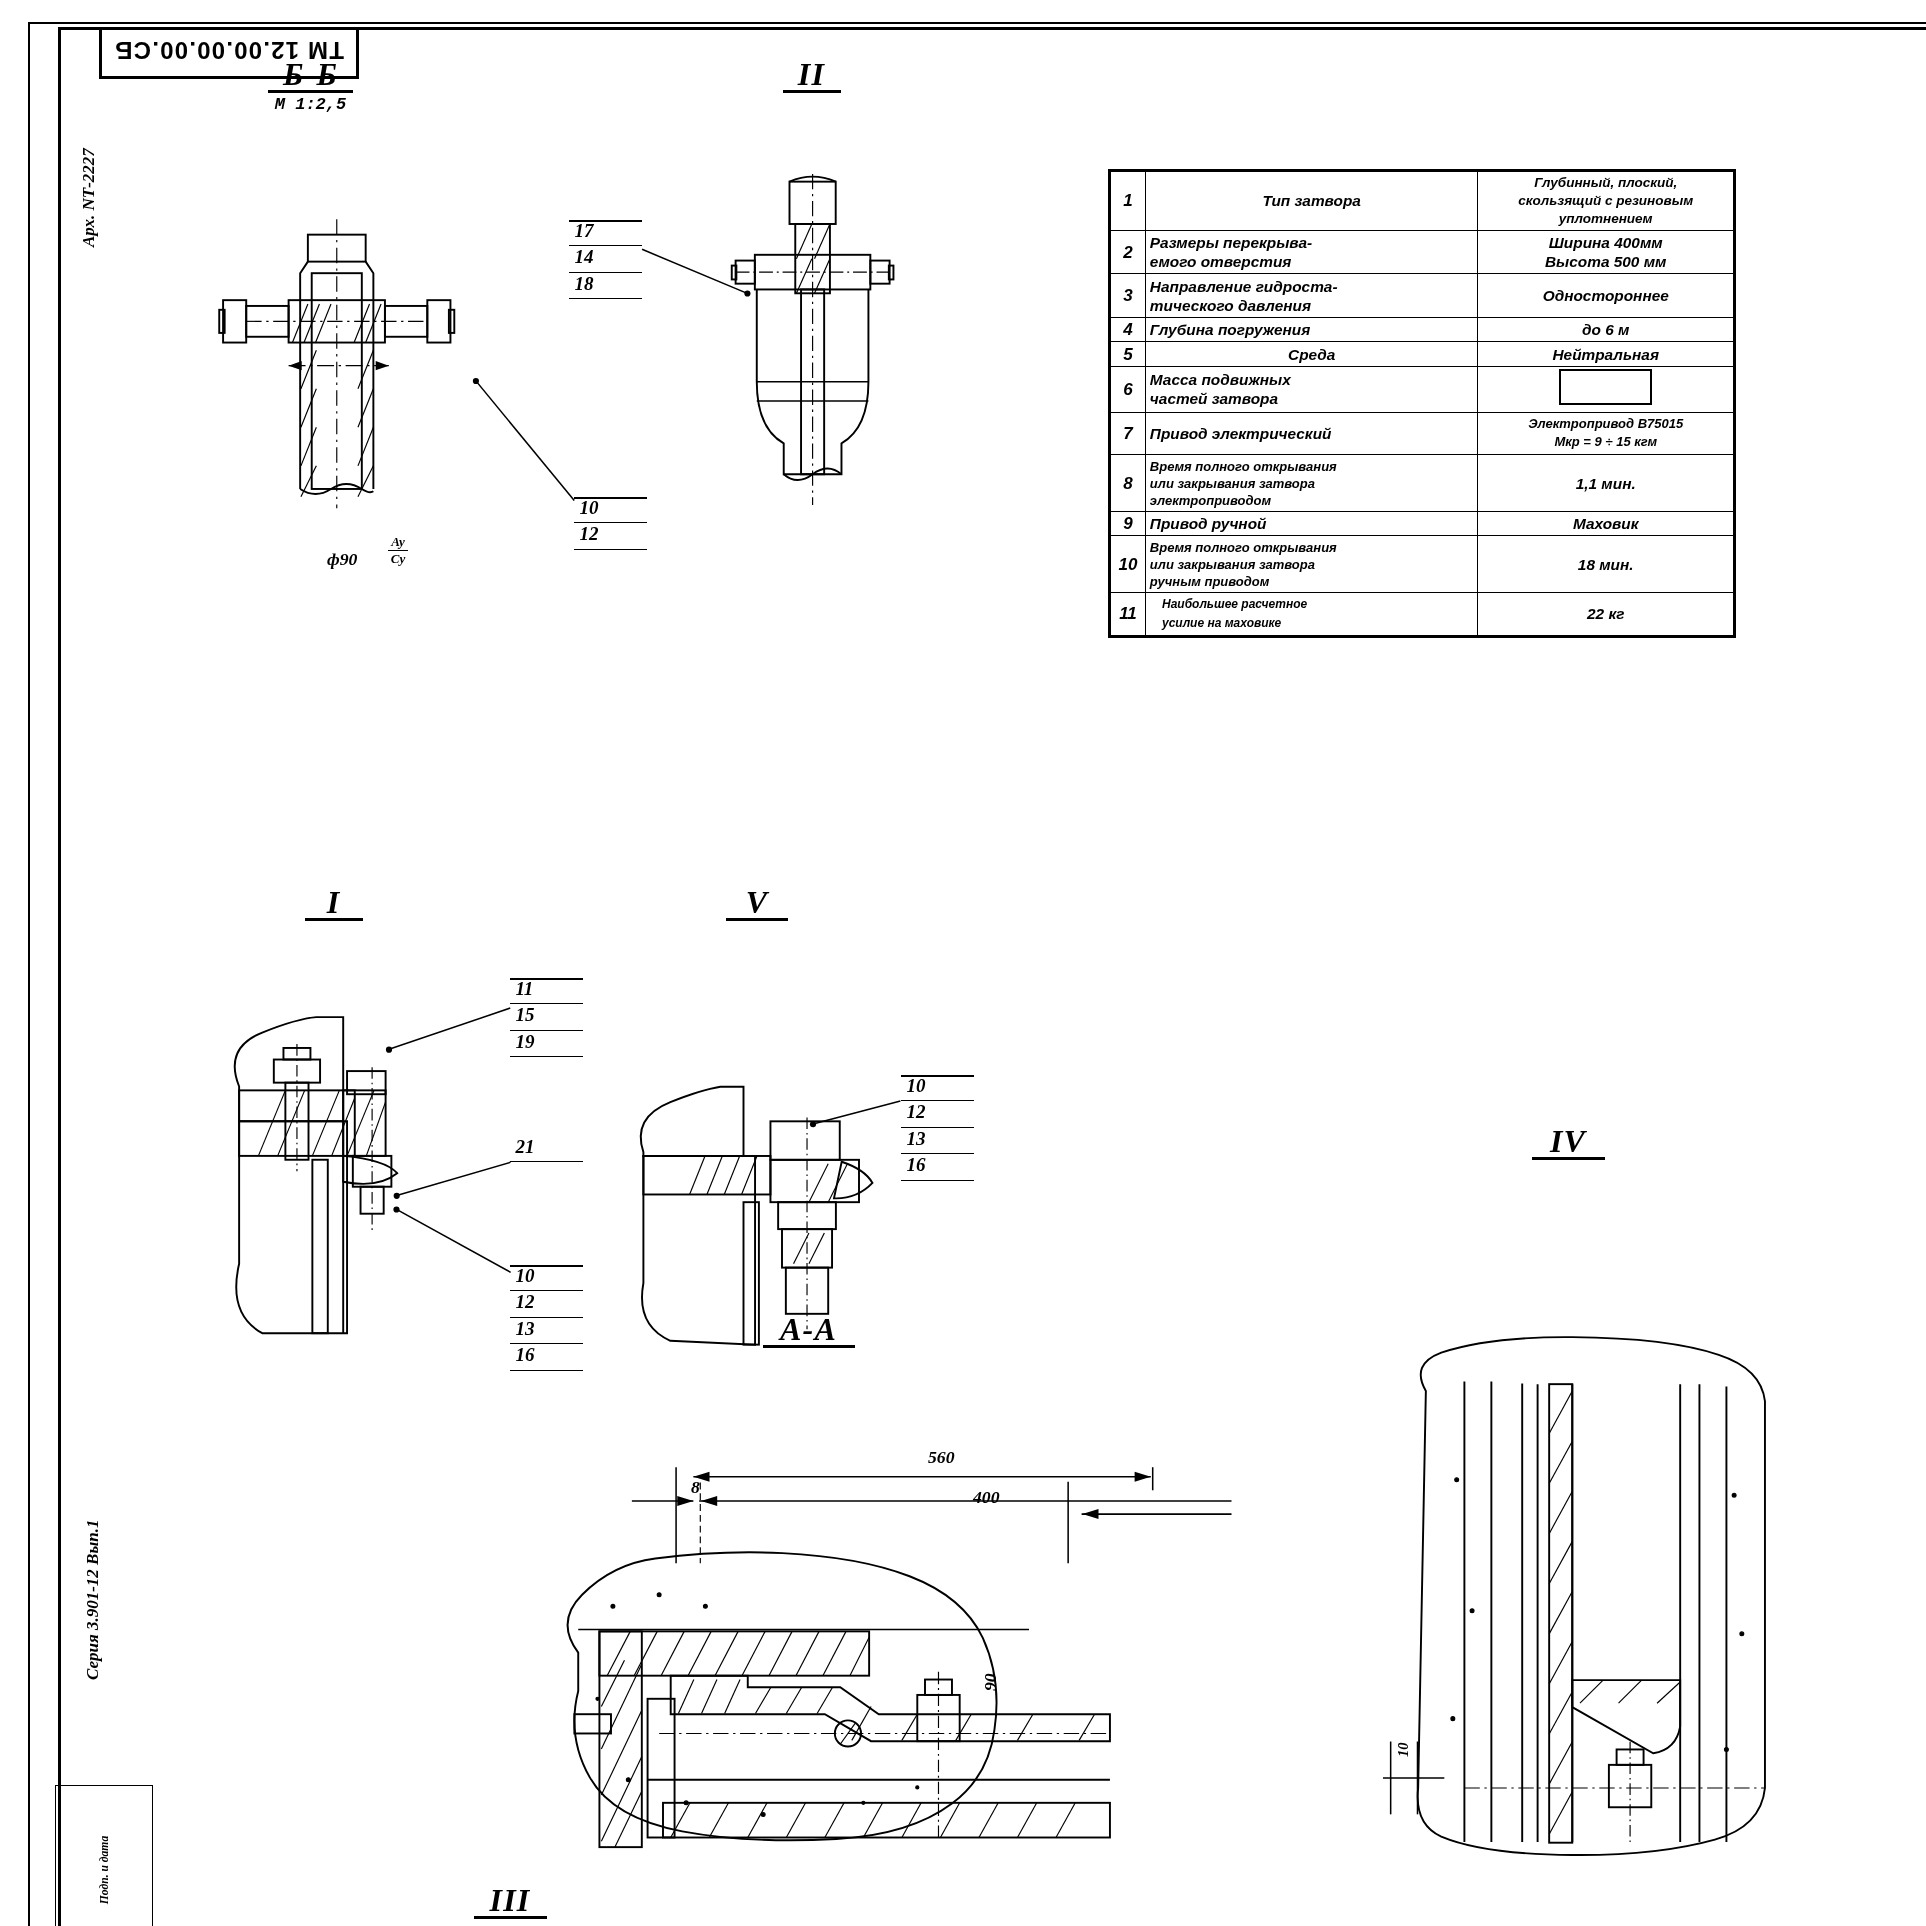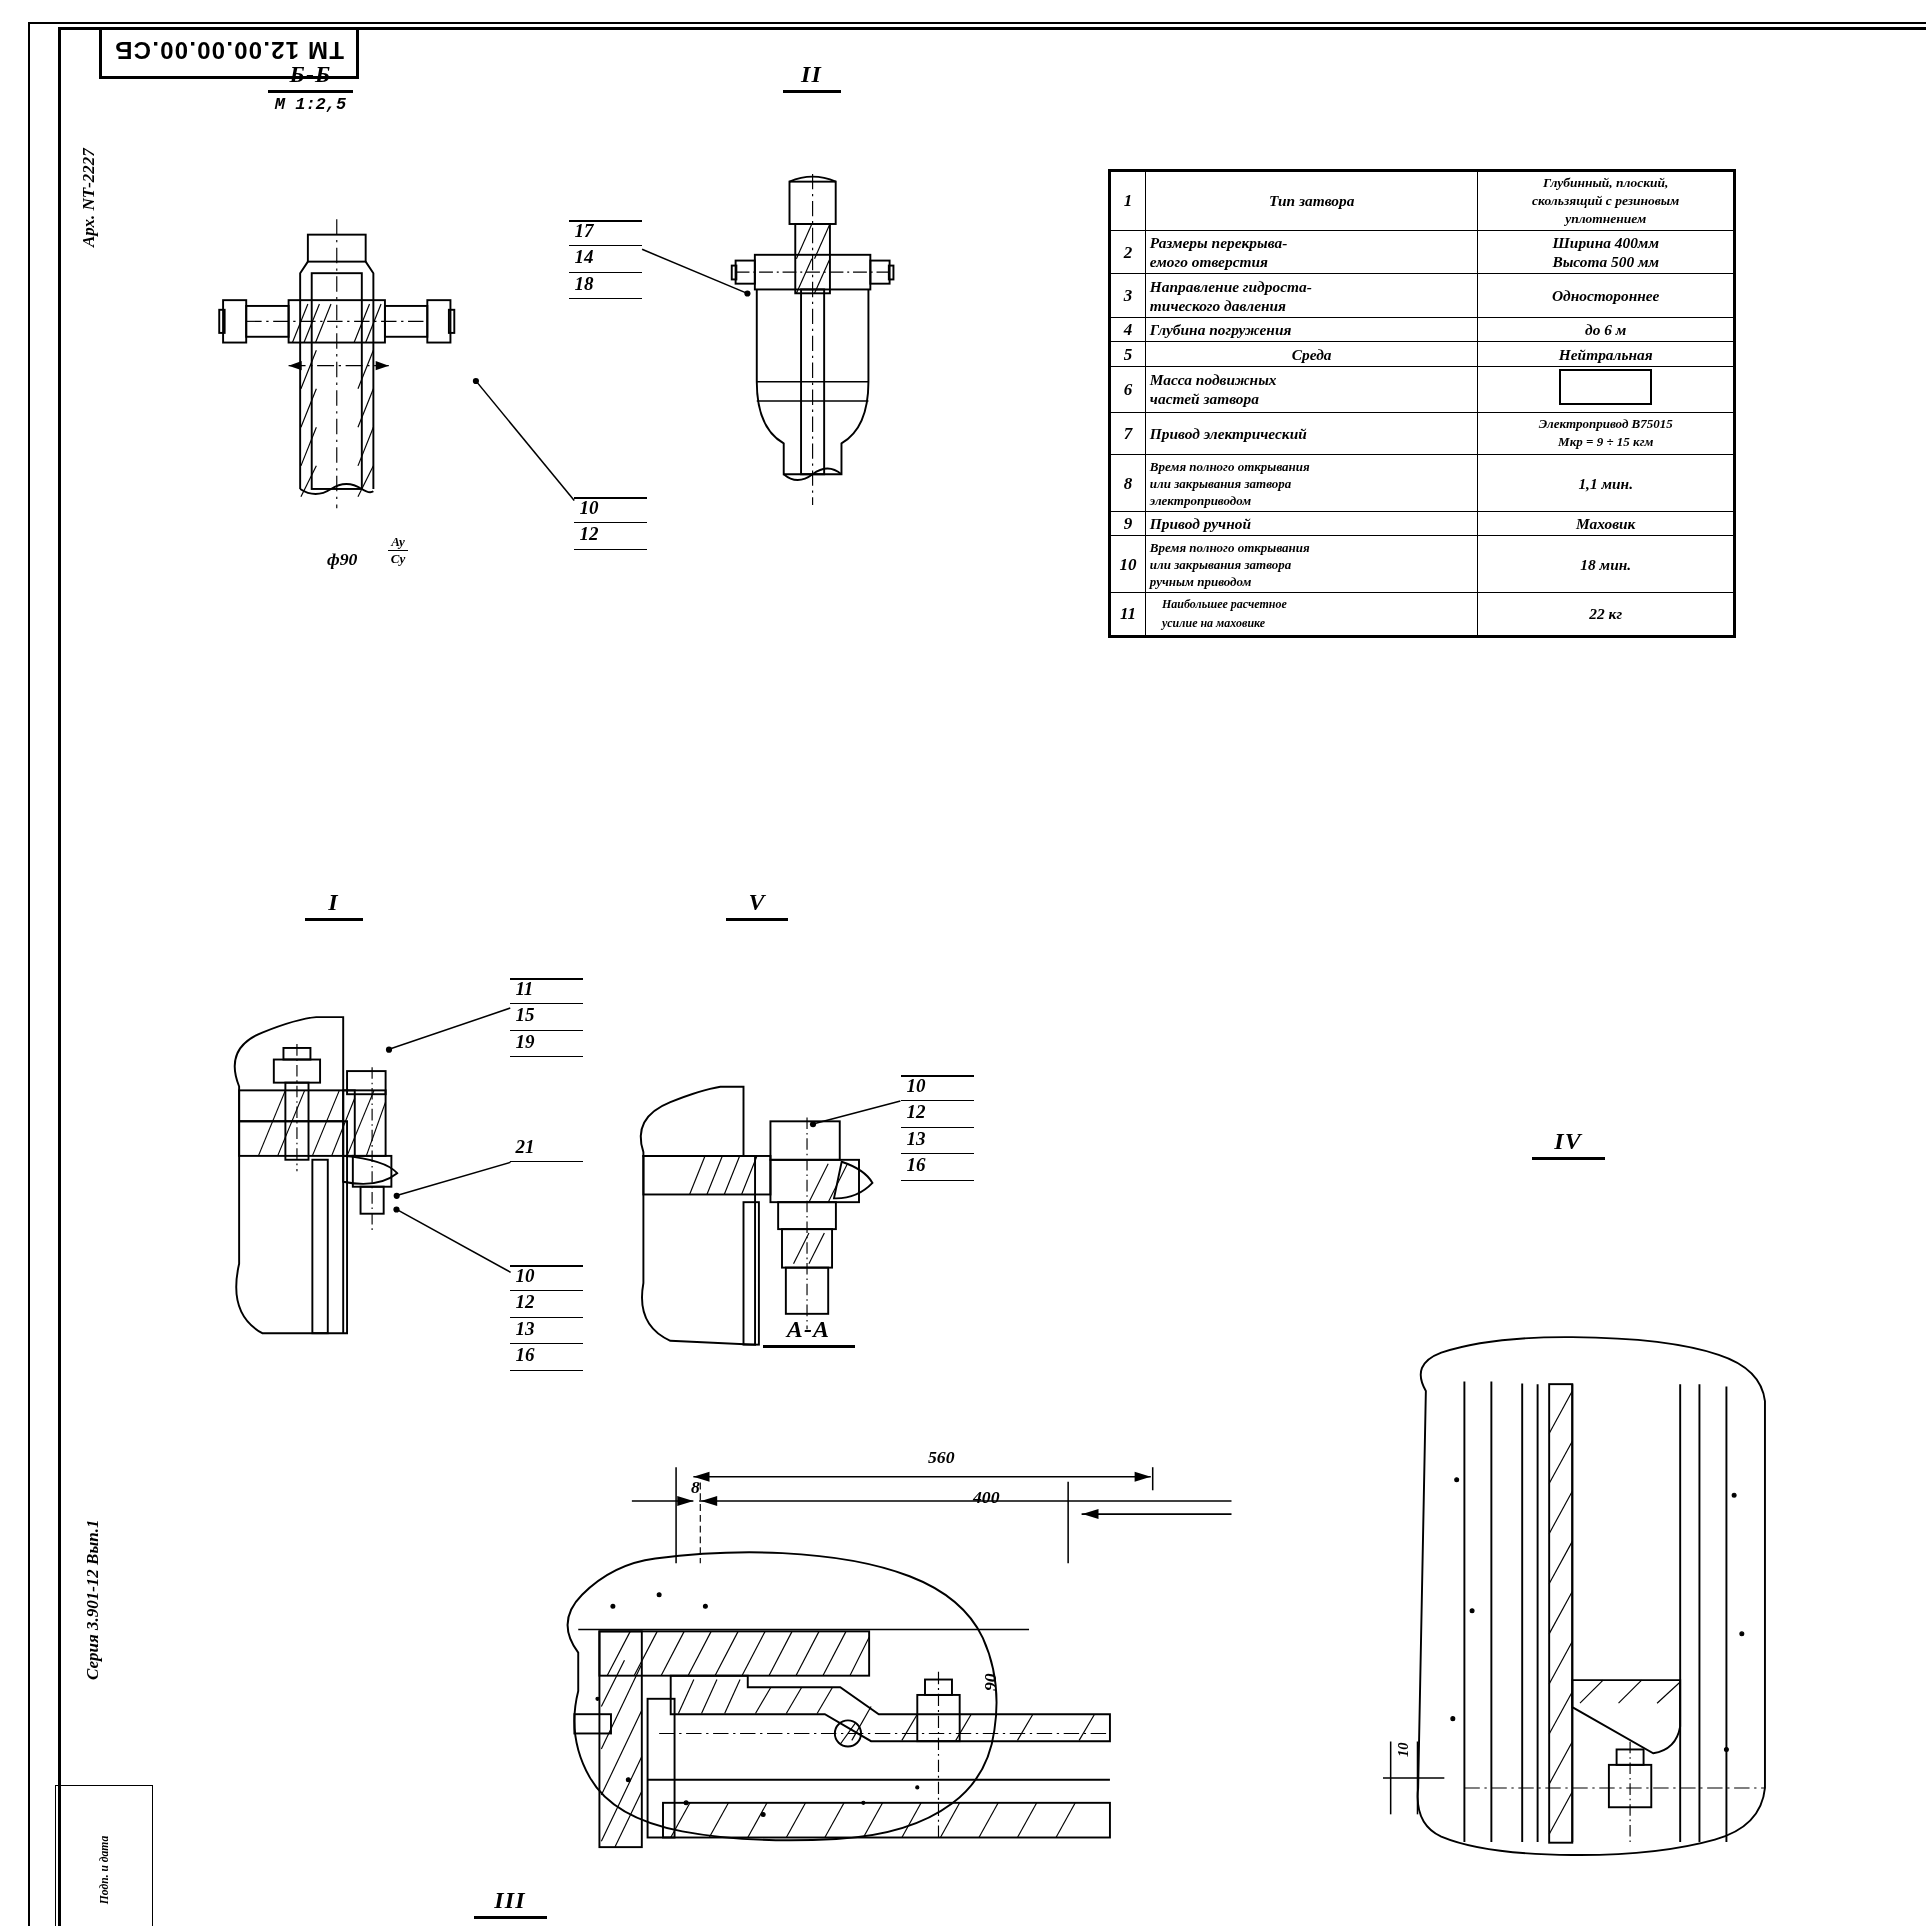--- a/index.html
+++ b/index.html
@@ -9,31 +9,31 @@
     width:1979px;height:2752px;
     background:#ffffff;
     overflow:hidden;
     color:#000;
   }
   
   .outer-frame{position:absolute;left:28px;top:21.6px;width:1920px;height:2704px;border:2.3px solid #000;}
   .inner-frame{position:absolute;left:58px;top:27px;width:1884px;height:2693px;border:3.5px solid #000;}
   
   .viewtitle{position:absolute;text-align:center;font-family:"Liberation Serif",serif;font-style:italic;font-weight:700;}
-  .viewtitle .t{display:block;font-size:24px;line-height:24px;letter-spacing:1.2px;}
+  .viewtitle .t{display:block;font-size:32px;line-height:24px;letter-spacing:1.2px;}
   .viewtitle .ul{display:block;height:2.7px;background:#000;margin:3.9px auto 0 auto;}
   .viewtitle .sc{display:block;font-size:17px;line-height:20px;margin-top:2.3px;font-family:Liberation Mono, monospace;}
   
   .callout{position:absolute;}
   .callout .row{border-bottom:1.9px solid #000;height:25.4px;width:73px;}
   .callout .row span{display:block;font-family:"Liberation Serif",serif;font-style:italic;font-weight:700;font-size:19px;line-height:21.6px;padding-left:5.4px;}
   
   #tech-table{position:absolute;left:1108px;top:169px;width:628px;border:3.1px solid #000;border-collapse:collapse;}
   #tech-table td{border:1.5px solid #000;vertical-align:middle;
-    font-family:Liberation Serif, serif;font-style:italic;font-weight:700;
+    font-family:Liberation Sans, sans-serif;font-style:italic;font-weight:700;
     font-size:15.4px;line-height:19px;padding:2.3px 3.9px;margin-top:36px;}
   #tech-table td.num{width:31px;text-align:center;font-size:17px;padding:1.5px;}
   #tech-table td.name{width:312px;}
   #tech-table td.val{width:247px;text-align:center;}
   .tt-title{position:absolute;left:1148px;top:98px;width:559px;text-align:center;
     font-family:"Liberation Serif",serif;font-style:italic;font-weight:700;font-size:24px;letter-spacing:1.5px;}
   .massbox{display:inline-block;width:89px;height:32px;border:2.7px solid #000;}
   
   .vtext{position:absolute;transform-origin:left top;white-space:nowrap;
     font-family:"Liberation Serif",serif;font-style:italic;font-weight:700;}

